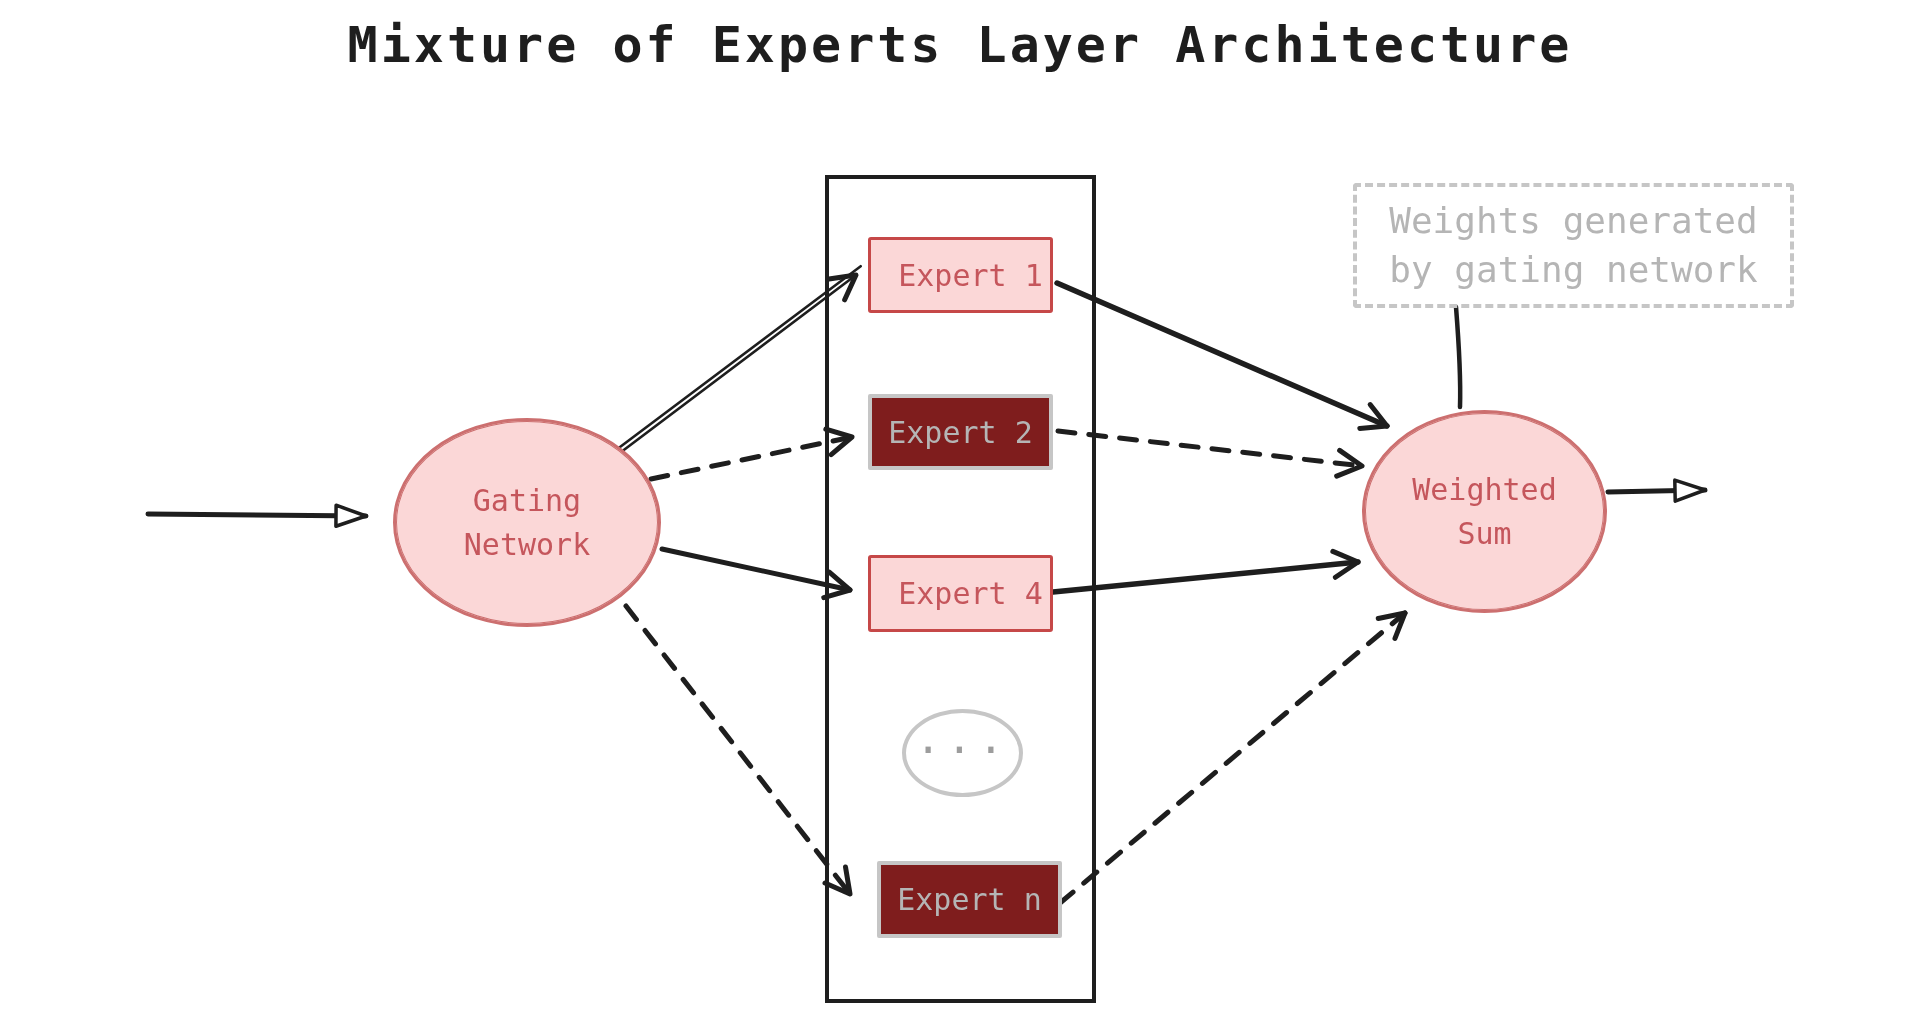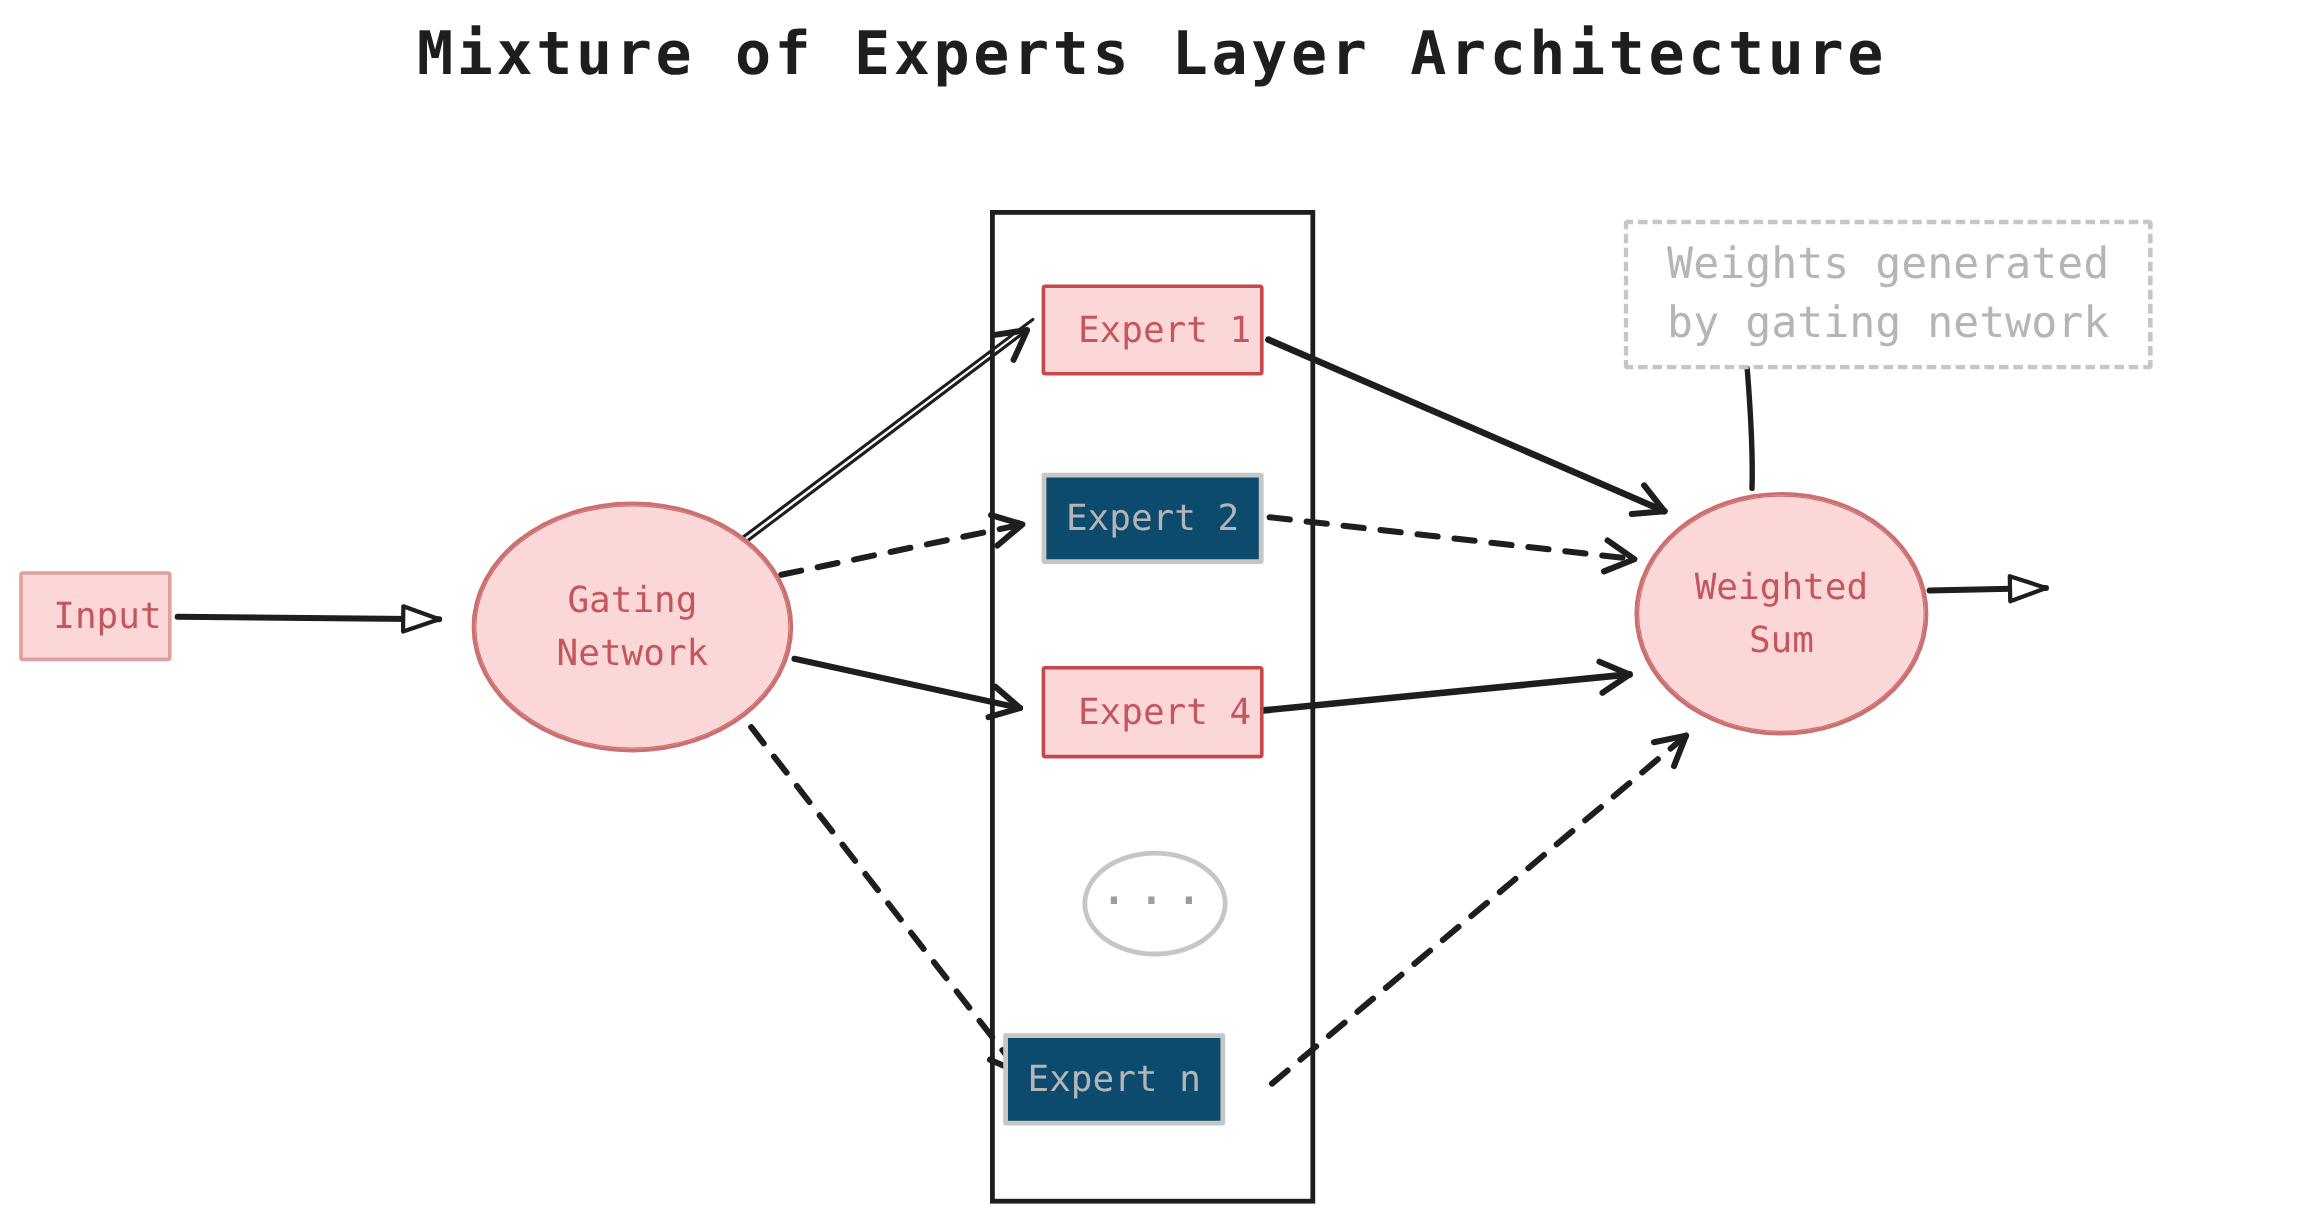--- a/index.html
+++ b/index.html
@@ -34,21 +34,21 @@
   .pink-box {
     background: var(--c-node_fill, #fbd7d7);
     border: 3px solid var(--c-red_strong, #c64848);
     color: var(--c-red_text, #c5565c);
     border-radius: 3px;
     padding-left: 20px;
   }
   .soft-border { border-color: var(--c-red_light, #dfa0a0); }
   .med-border  { border-color: var(--c-red_medium, #cc6f6f); }
   .gray-box {
-    background: #0c4a6e;
+    background: #7f1d1d;
     border: 4px solid var(--c-gray_border, #c6c6c6);
     color: var(--c-gray_text, #b9b9b9);
     border-radius: 2px;
     align-items: center;
   }
   .ellipse {
     border-radius: 50%;
     background: var(--c-node_fill, #fbd7d7);
     border: 3px solid var(--c-red_medium, #cc6f6f);
     color: var(--c-red_text, #c5565c);
@@ -157,23 +157,20 @@
 
     <g>
       <path d="M1456 307 C1459 345 1461 375 1460 407" fill="none" stroke-width="4.5" stroke-linecap="round"></path>
     </g>
 
     <g>
       <line x1="1608" y1="492" x2="1705" y2="490" stroke-width="5" stroke-linecap="round" marker-end="url(#hollow)"></line>
     </g>
   </svg>
 
-  <div class="node pink-box soft-border" style="left:16px; top:476px; width:127px; height:75px;">
-    <span>Input</span>
-  </div>
 
   <div class="node ellipse" style="left:393px; top:418px; width:268px; height:209px;">
     <span class="wrap-label">Gating Network</span>
   </div>
 
   <div class="experts-frame"></div>
 
   <div class="node pink-box" style="left:868px; top:237px; width:185px; height:76px;">
     <span>Expert 1</span>
   </div>
@@ -183,21 +180,21 @@
   </div>
 
   <div class="node pink-box" style="left:868px; top:555px; width:185px; height:77px;">
     <span>Expert 4</span>
   </div>
 
   <div class="ellipsis-circle">
     <span>...</span>
   </div>
 
-  <div class="node gray-box" style="left:836px; top:861px; width:185px; height:77px;">
+  <div class="node gray-box" style="left:877px; top:861px; width:185px; height:77px;">
     <span>Expert n</span>
   </div>
 
   <div class="note-box">
     <span class="wrap-label">Weights generated by gating network</span>
   </div>
 
   <div class="node ellipse" style="left:1362px; top:410px; width:245px; height:203px;justify-content:center;">
     <span class="wrap-label">Weighted Sum</span>
   </div>

